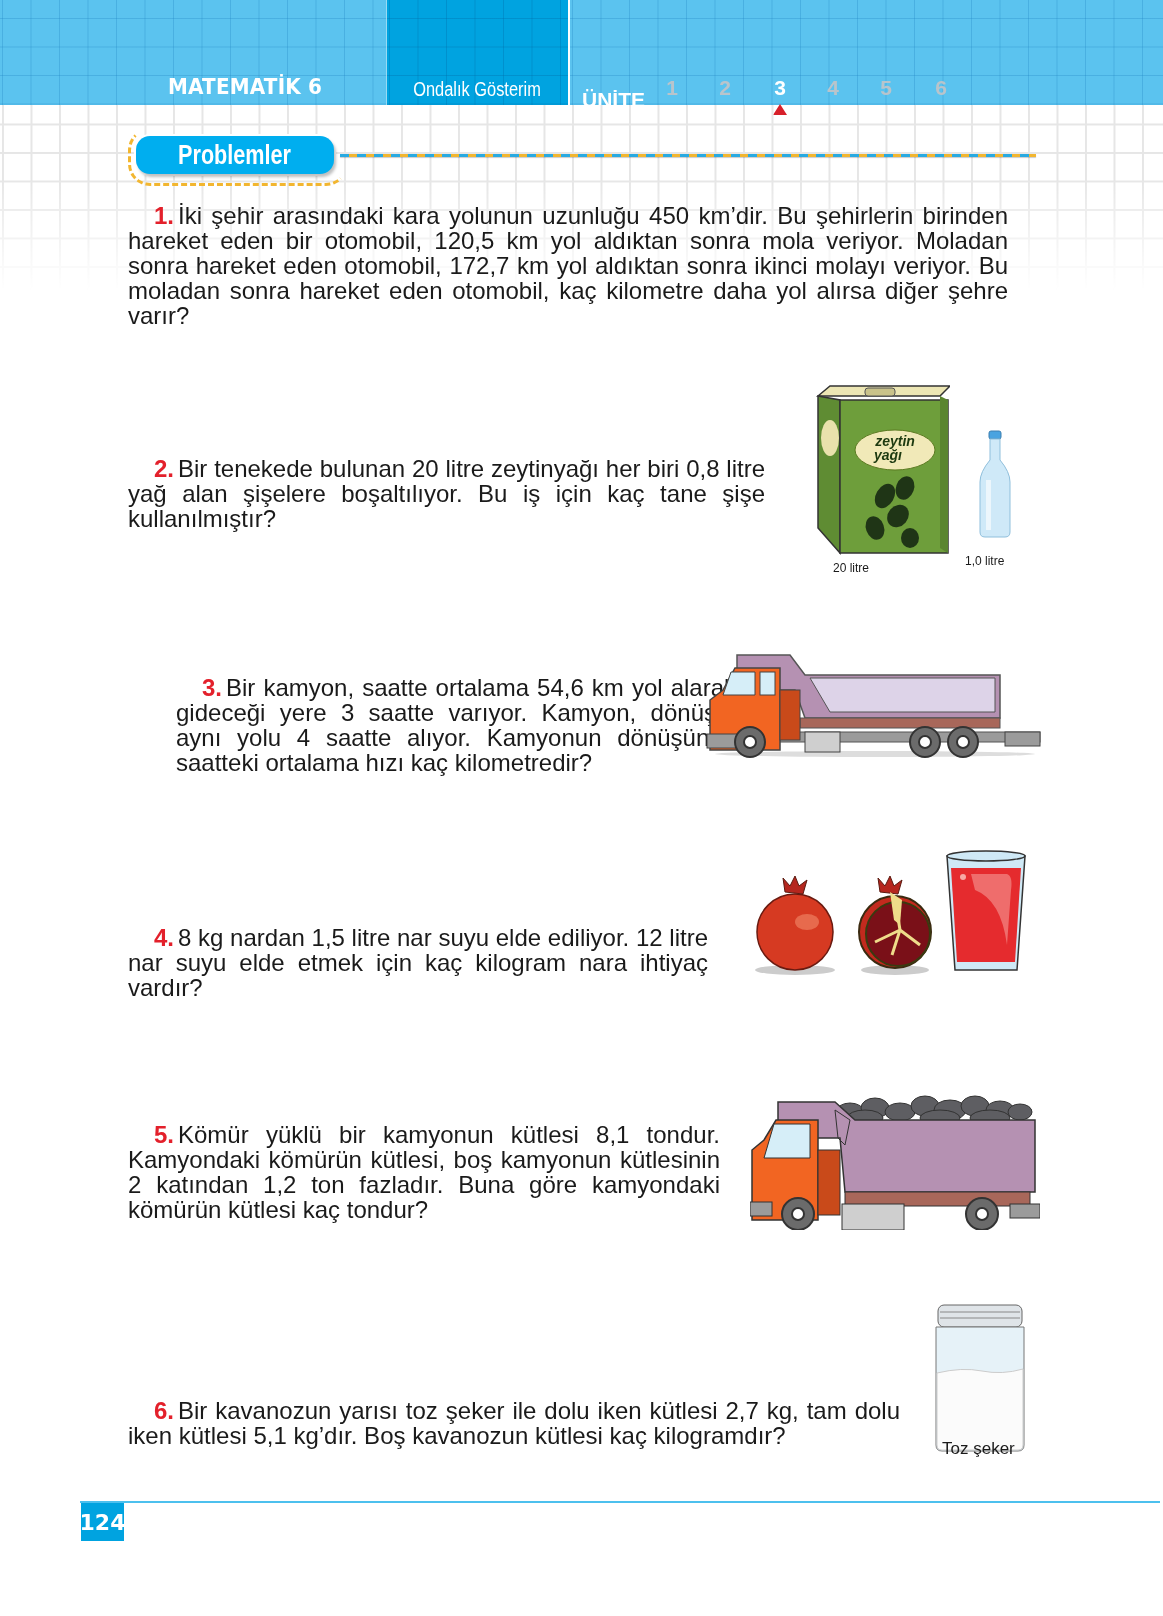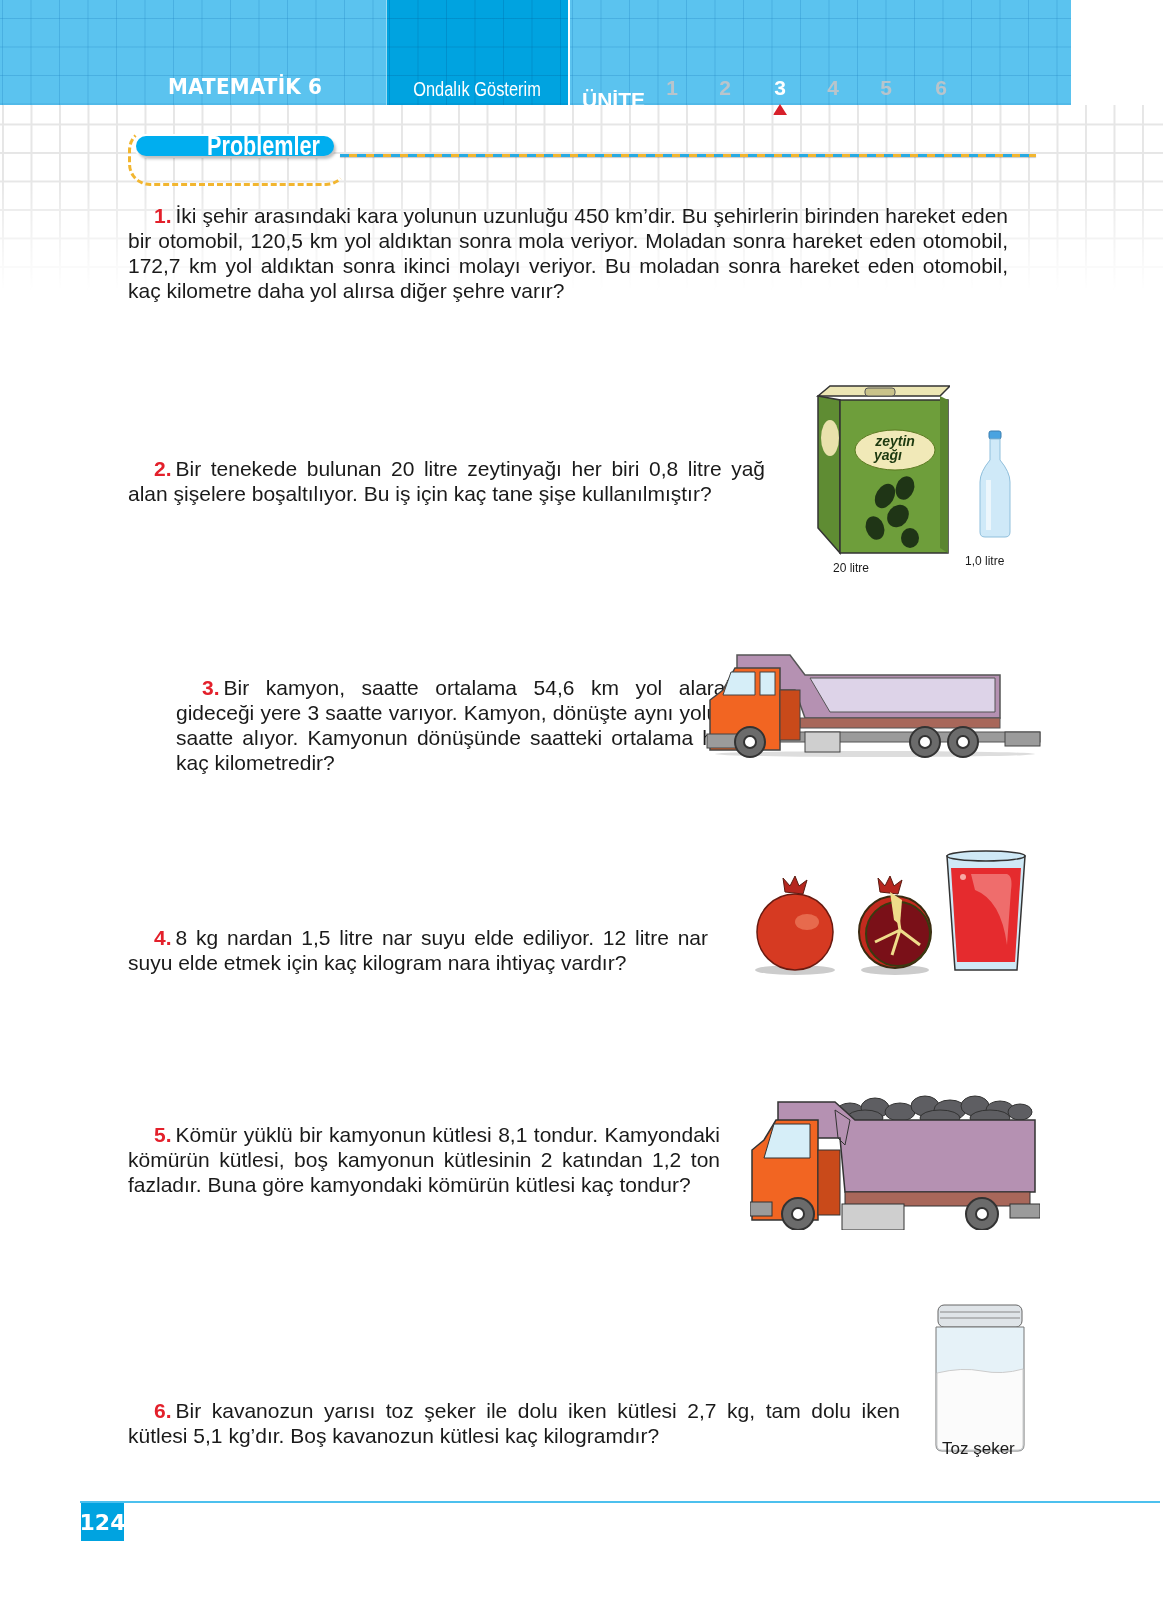--- a/index.html
+++ b/index.html
@@ -4,21 +4,21 @@
 <style>
   html, body { margin: 0; padding: 0; }
   body {
     width: 1163px; height: 1616px; position: relative; overflow: hidden;
     background: #ffffff;
     font-family: "Liberation Sans", sans-serif;
     color: #1a1a1a;
   }
   
   .topbar {
-    position: absolute; left: 0; top: 0; width: 1071px; height: 105px;
+    position: absolute; left: 0; top: 0; width: 1163px; height: 105px;
     background-color: #5bc3ef;
     background-image:
       linear-gradient(to right, rgba(40,140,200,0.35) 1px, transparent 1px),
       linear-gradient(to bottom, rgba(40,140,200,0.35) 1px, transparent 1px);
     background-size: 28.5px 28.5px;
     background-position: 2px 18px;
   }
   .topbar .section-block {
     position: absolute; left: 386px; top: 0; width: 181px; height: 105px;
     background-color: #00a3e0;
@@ -67,38 +67,38 @@
     -webkit-mask-image: linear-gradient(to bottom, #000 40%, transparent 100%);
     mask-image: linear-gradient(to bottom, #000 40%, transparent 100%);
   }
   
   .banner-wrap {
     position: absolute; left: 128px; top: 128px; width: 214px; height: 52px;
     border: 3px dashed #f2b630; border-radius: 22px;
     border-right-color: transparent; border-top-color: transparent;
   }
   .banner {
-    position: absolute; left: 136px; top: 136px; width: 198px; height: 20px;
+    position: absolute; left: 136px; top: 136px; width: 198px; height: 38px;
     background: #00aeef; border-radius: 14px;
     box-shadow: 2px 3px 3px rgba(0,0,0,0.25), 0 0 0 2px #ffffff;
-    display: flex; align-items: center; justify-content: flex-end;
+    display: flex; align-items: center; justify-content: center;
   }
   .banner span {
     color: #ffffff; font-weight: bold; font-size: 27px;
     font-family: "Liberation Sans Narrow", "Liberation Sans", sans-serif;
     transform: scaleX(0.8); display: inline-block;
   }
   .banner-line {
     position: absolute; left: 340px; top: 154px; width: 696px; height: 3px;
     background-image: repeating-linear-gradient(to right, #29aae1 0 9px, #f2b630 9px 17px);
     box-shadow: 0 1px 1px rgba(0,0,0,0.2);
   }
   
   .problem {
-    position: absolute; left: 128px; font-size: 21px; line-height: 25px;
+    position: absolute; left: 128px; font-size: 24px; line-height: 25px;
     text-align: justify; color: #1a1a1a;
   }
   .problem .num { color: #e3202b; font-weight: bold; margin-left: 26px; margin-right: 4px; }
   .caption { position: absolute; font-size: 12px; color: #1a1a1a; }
   .illus { position: absolute; }
   
   .footer-line {
     position: absolute; left: 80px; top: 1501px; width: 1080px; height: 2px; background: #4cc0ee;
   }
   .page-num {

